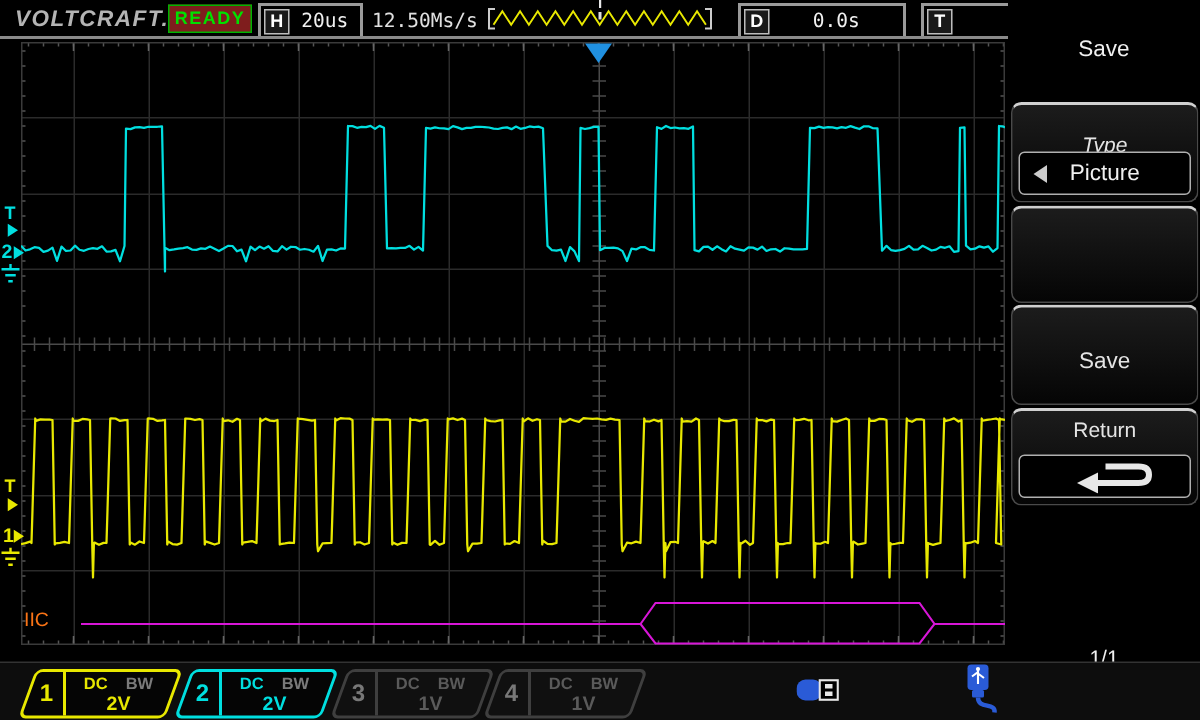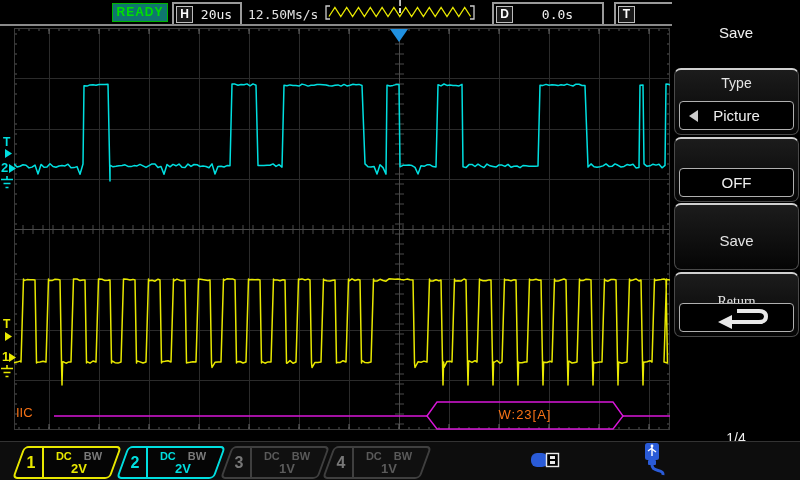--- a/index.html
+++ b/index.html
@@ -1,21 +1,21 @@
 <!DOCTYPE html>
 <html><head>
 <meta charset="utf-8">
 <style>
   html,body{margin:0;padding:0;background:#000;}
   .screen{position:relative;width:800px;height:480px;background:#000;overflow:hidden;
           font-family:"Liberation Sans","DejaVu Sans",sans-serif;color:#e8e8e8;}
   .abs{position:absolute;}
   
   .logo{left:10px;top:4px;font-size:15px;font-weight:bold;font-style:italic;color:#b4b4b4;letter-spacing:1px;}
-  .ready{left:112px;top:3px;width:54px;height:17px;border:1px solid #00b400;background:#0f766e;
+  .ready{left:112px;top:3px;width:54px;height:17px;border:1px solid #00b400;background:#7f1d1d;
          color:#00e000;font-size:12px;font-weight:bold;text-align:center;line-height:17px;letter-spacing:1px;}
   .statbox{top:2px;height:20px;border:2px solid #9a9a9a;background:#000;display:flex;align-items:center;}
   .statbox .letter{width:15px;height:15px;margin-left:2px;border:1px solid #bdbdbd;background:#1a1a1a;
          color:#fff;font-size:12px;font-weight:bold;display:flex;align-items:center;justify-content:center;}
   .statbox .val{flex:1;text-align:center;font-family:"DejaVu Sans Mono",monospace;font-size:13px;color:#f0f0f0;}
   .srate{left:248px;top:7px;font-size:13px;color:#e0e0e0;font-family:"DejaVu Sans Mono",monospace;}
   .thumb{left:325px;top:4px;width:150px;height:17px;}
   .thumb-t{left:394px;top:-3px;width:12px;text-align:center;font-size:10px;color:#e8e8e8;font-weight:bold;}
   .thumb-tick{left:399px;top:8px;width:2px;height:5px;background:#ddd;}
   .topline{left:0;top:24px;width:674px;height:2px;background:#8a8a8a;}
@@ -56,20 +56,21 @@
   .ch-off .tagnum{color:#787878;border-color:#3f3f3f;}
   .ch-off .tagtop,.ch-off .bw{color:#5a5a5a;} .ch-off .tagval{color:#5a5a5a;}
   .dc-yel{color:#e8e800;} .dc-cyn{color:#00dfe0;}
   .val-yel{color:#e8e800;} .val-cyn{color:#00dfe0;}
 </style>
 </head>
 <body>
 
 <div class="screen">
 
+  <div class="abs logo">VOLTCRAFT.</div>
   <div class="abs ready">READY</div>
   <div class="abs statbox" style="left:172px;width:66px;">
     <span class="letter">H</span>
     <span class="val">20us</span>
   </div>
   <div class="abs srate">12.50Ms/s</div>
   <div class="abs thumb">
     <svg id="thumb-svg" width="150" height="17">
         <path d="M5,2 H1 V15 H5" fill="none" stroke="#cccccc" stroke-width="1.3"></path>
         <path d="M145,2 H149 V15 H145" fill="none" stroke="#cccccc" stroke-width="1.3"></path>
@@ -481,54 +482,50 @@
     </svg>
   <div class="abs mkT yellow" style="left:2px;top:349px;font-size:13px;">1</div>
   <svg class="abs" style="left:9px;top:353px;" width="8" height="9">
       <polygon points="0,0 7,4.5 0,9" fill="#e8e800"></polygon>
     </svg>
   <svg class="abs" style="left:0px;top:365px;" width="14" height="15">
     <path d="M7,0 V3 M1,3.5 H13 M3.5,7.5 H10.5 M5.5,11.5 H8.5" stroke="#e8e800" stroke-width="1.6" fill="none"></path>
     </svg>
 
   <div class="abs iic magenta">IIC</div>
-  <div class="abs bustext magenta">W:23[A]</div>
 
   <div class="abs sidebar">
     <div class="abs sb-title">Save</div>
 
     <div class="abs panel" style="top:68px;height:64px;">
-      <div class="p-label" style="margin-top:5px;">Type</div>
+      <div class="p-label" style="margin-top:18px;font-style:italic;">Type</div>
       <div class="p-box" style="top:31px;">
         <span class="tri-left"></span>
         <span>Picture</span>
       </div>
     </div>
 
     <div class="abs panel" style="top:137px;height:62px;">
-      <div class="p-box" style="top:29px;">
-        <span>OFF</span>
-      </div>
     </div>
 
     <div class="abs panel" style="top:203px;height:64px;">
       <div class="p-label" style="margin-top:27px;font-size:15px;">Save</div>
     </div>
 
     <div class="abs panel" style="top:272px;height:62px;">
-      <div class="p-label" style="margin-top:20px;font-family:Liberation Serif, serif;">Return</div>
+      <div class="p-label" style="margin-top:4px;">Return</div>
       <div class="p-box" style="top:29px;">
         <svg width="72" height="22">
           <path d="M30,15 H58 Q65,15 65,9.5 Q65,4 58,4 H36" fill="none" stroke="#e8e8e8" stroke-width="4"></path>
           <polygon points="31,8 31,22 17,15" fill="#e8e8e8"></polygon>
         </svg>
       </div>
     </div>
 
-    <div class="abs page">1/4</div>
+    <div class="abs page">1/1</div>
   </div>
 
   <div class="abs botline"></div>
   <div class="abs botbar">
 
     <div class="chtag ch-yel" style="left:18px;">
       <div class="inner">
         <div class="tagnum">1</div>
         <div class="tagbody">
           <div class="tagtop">

